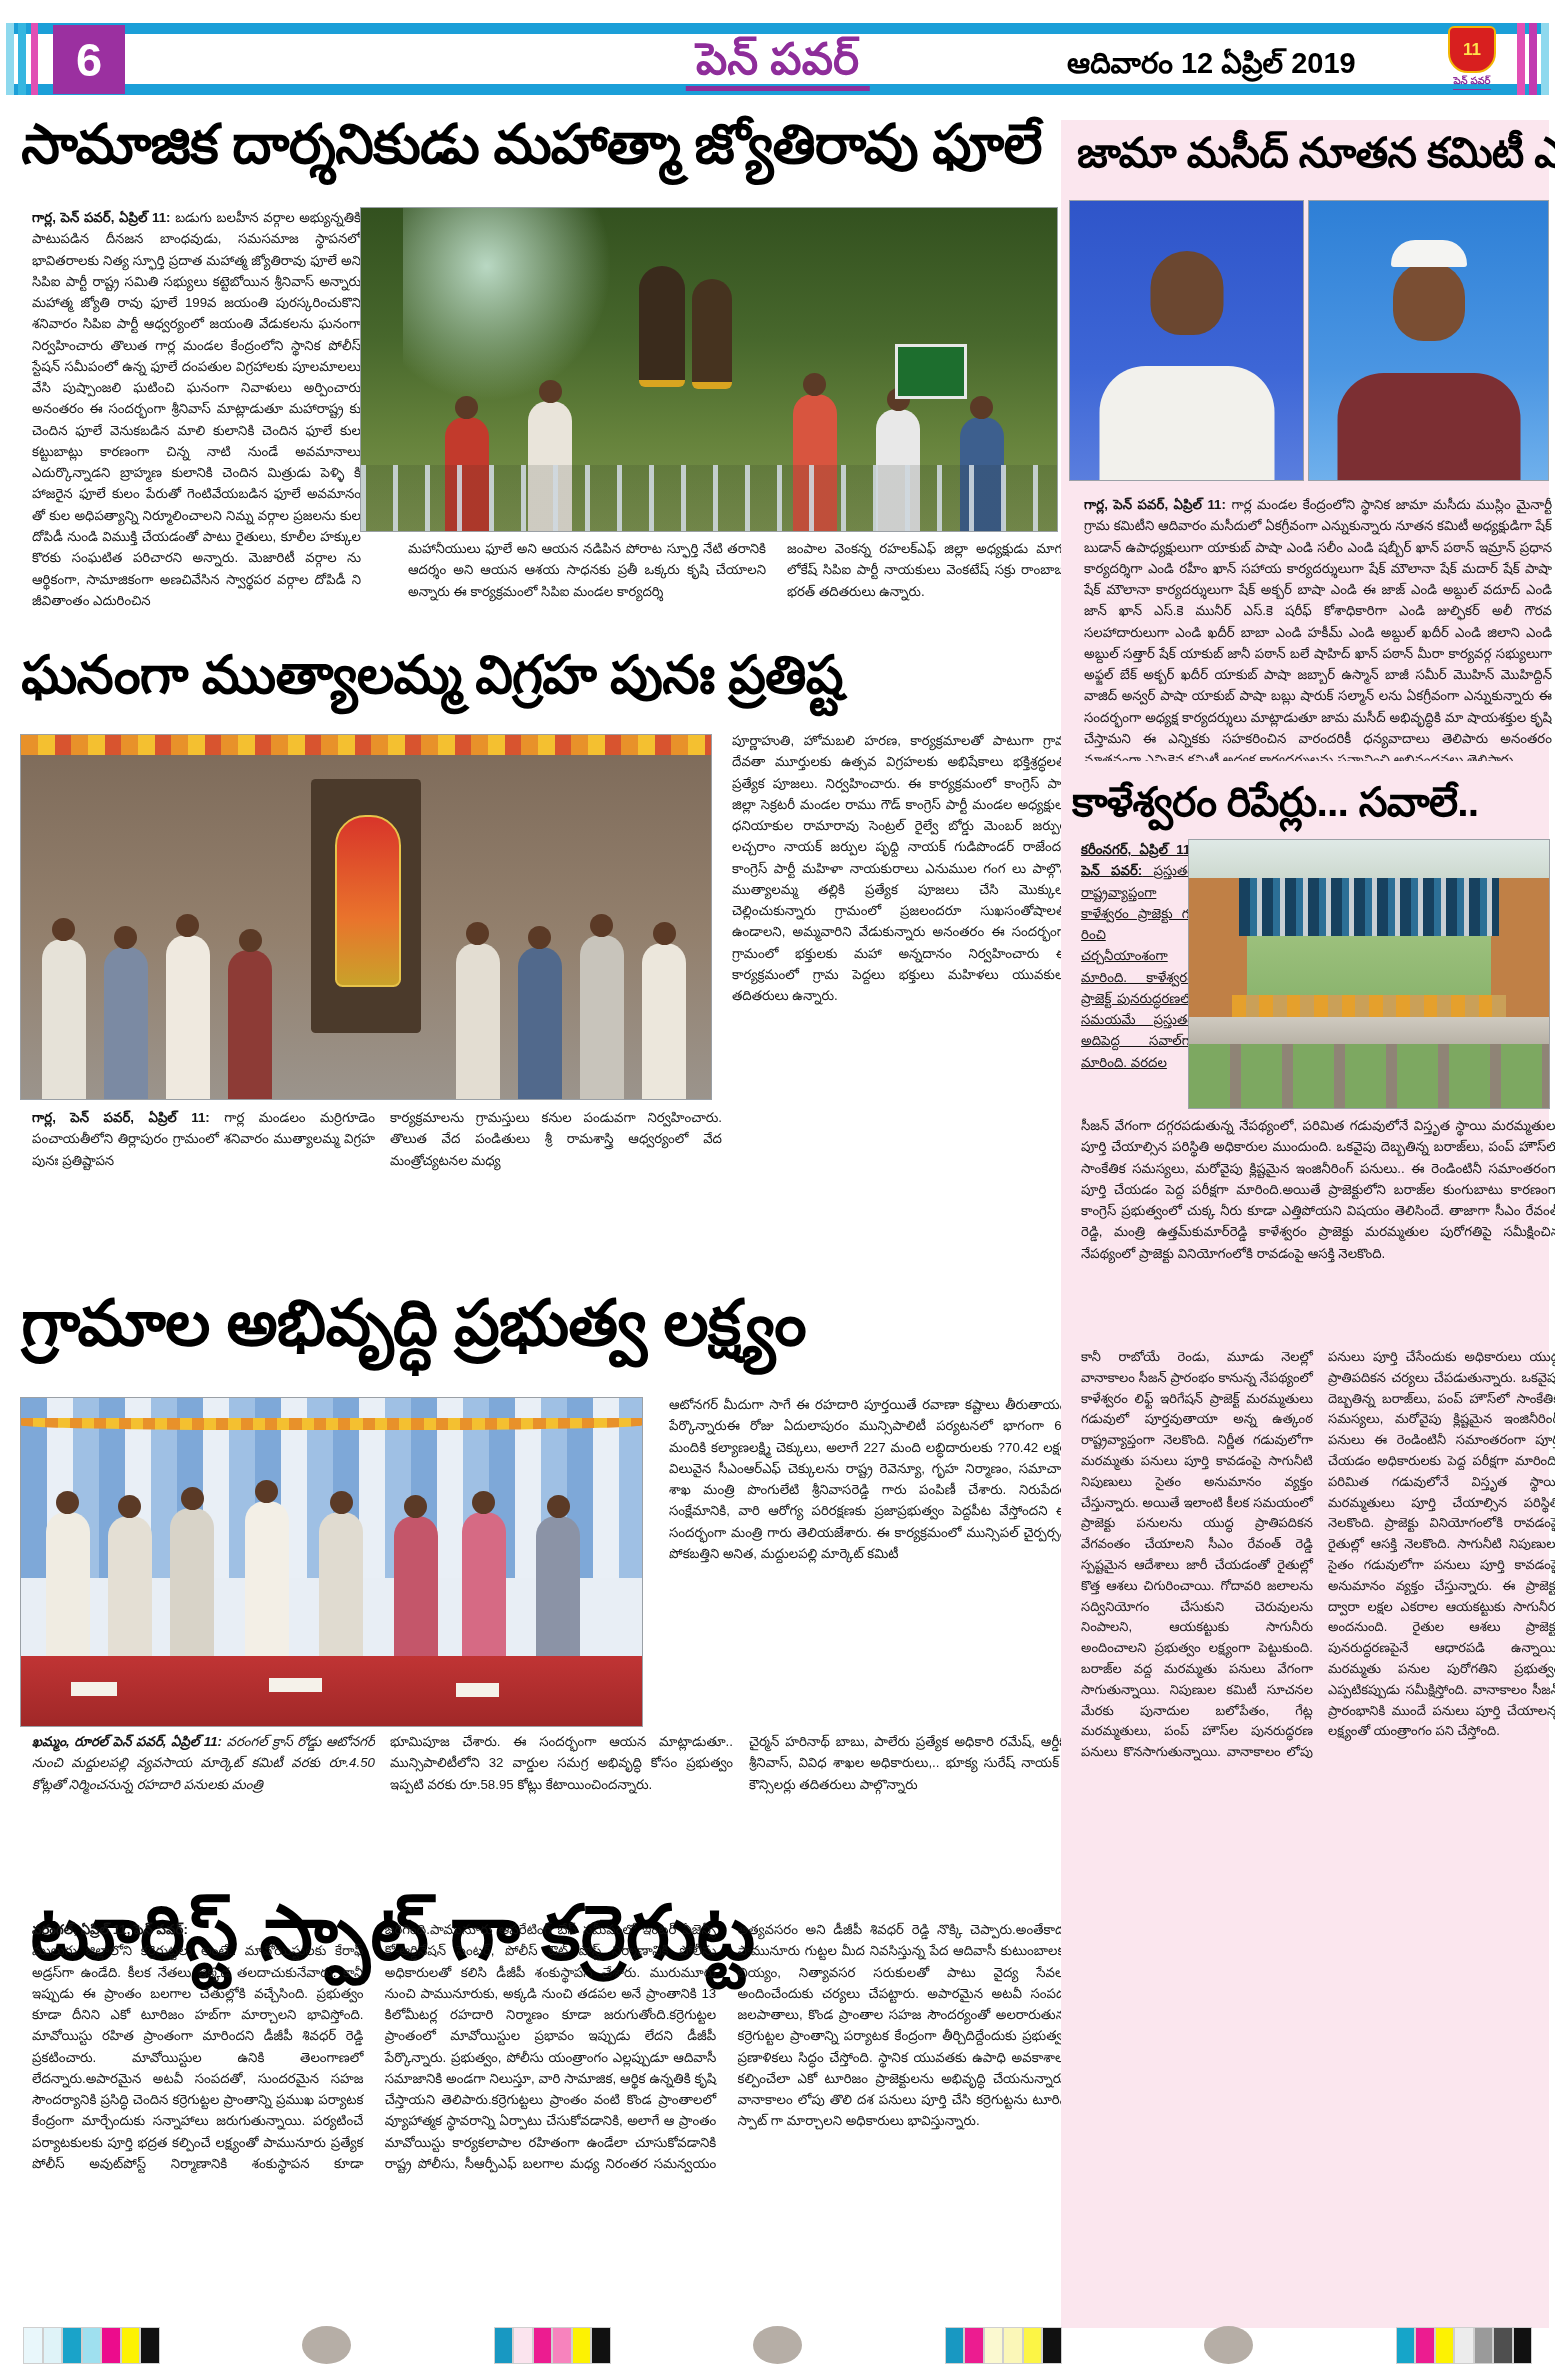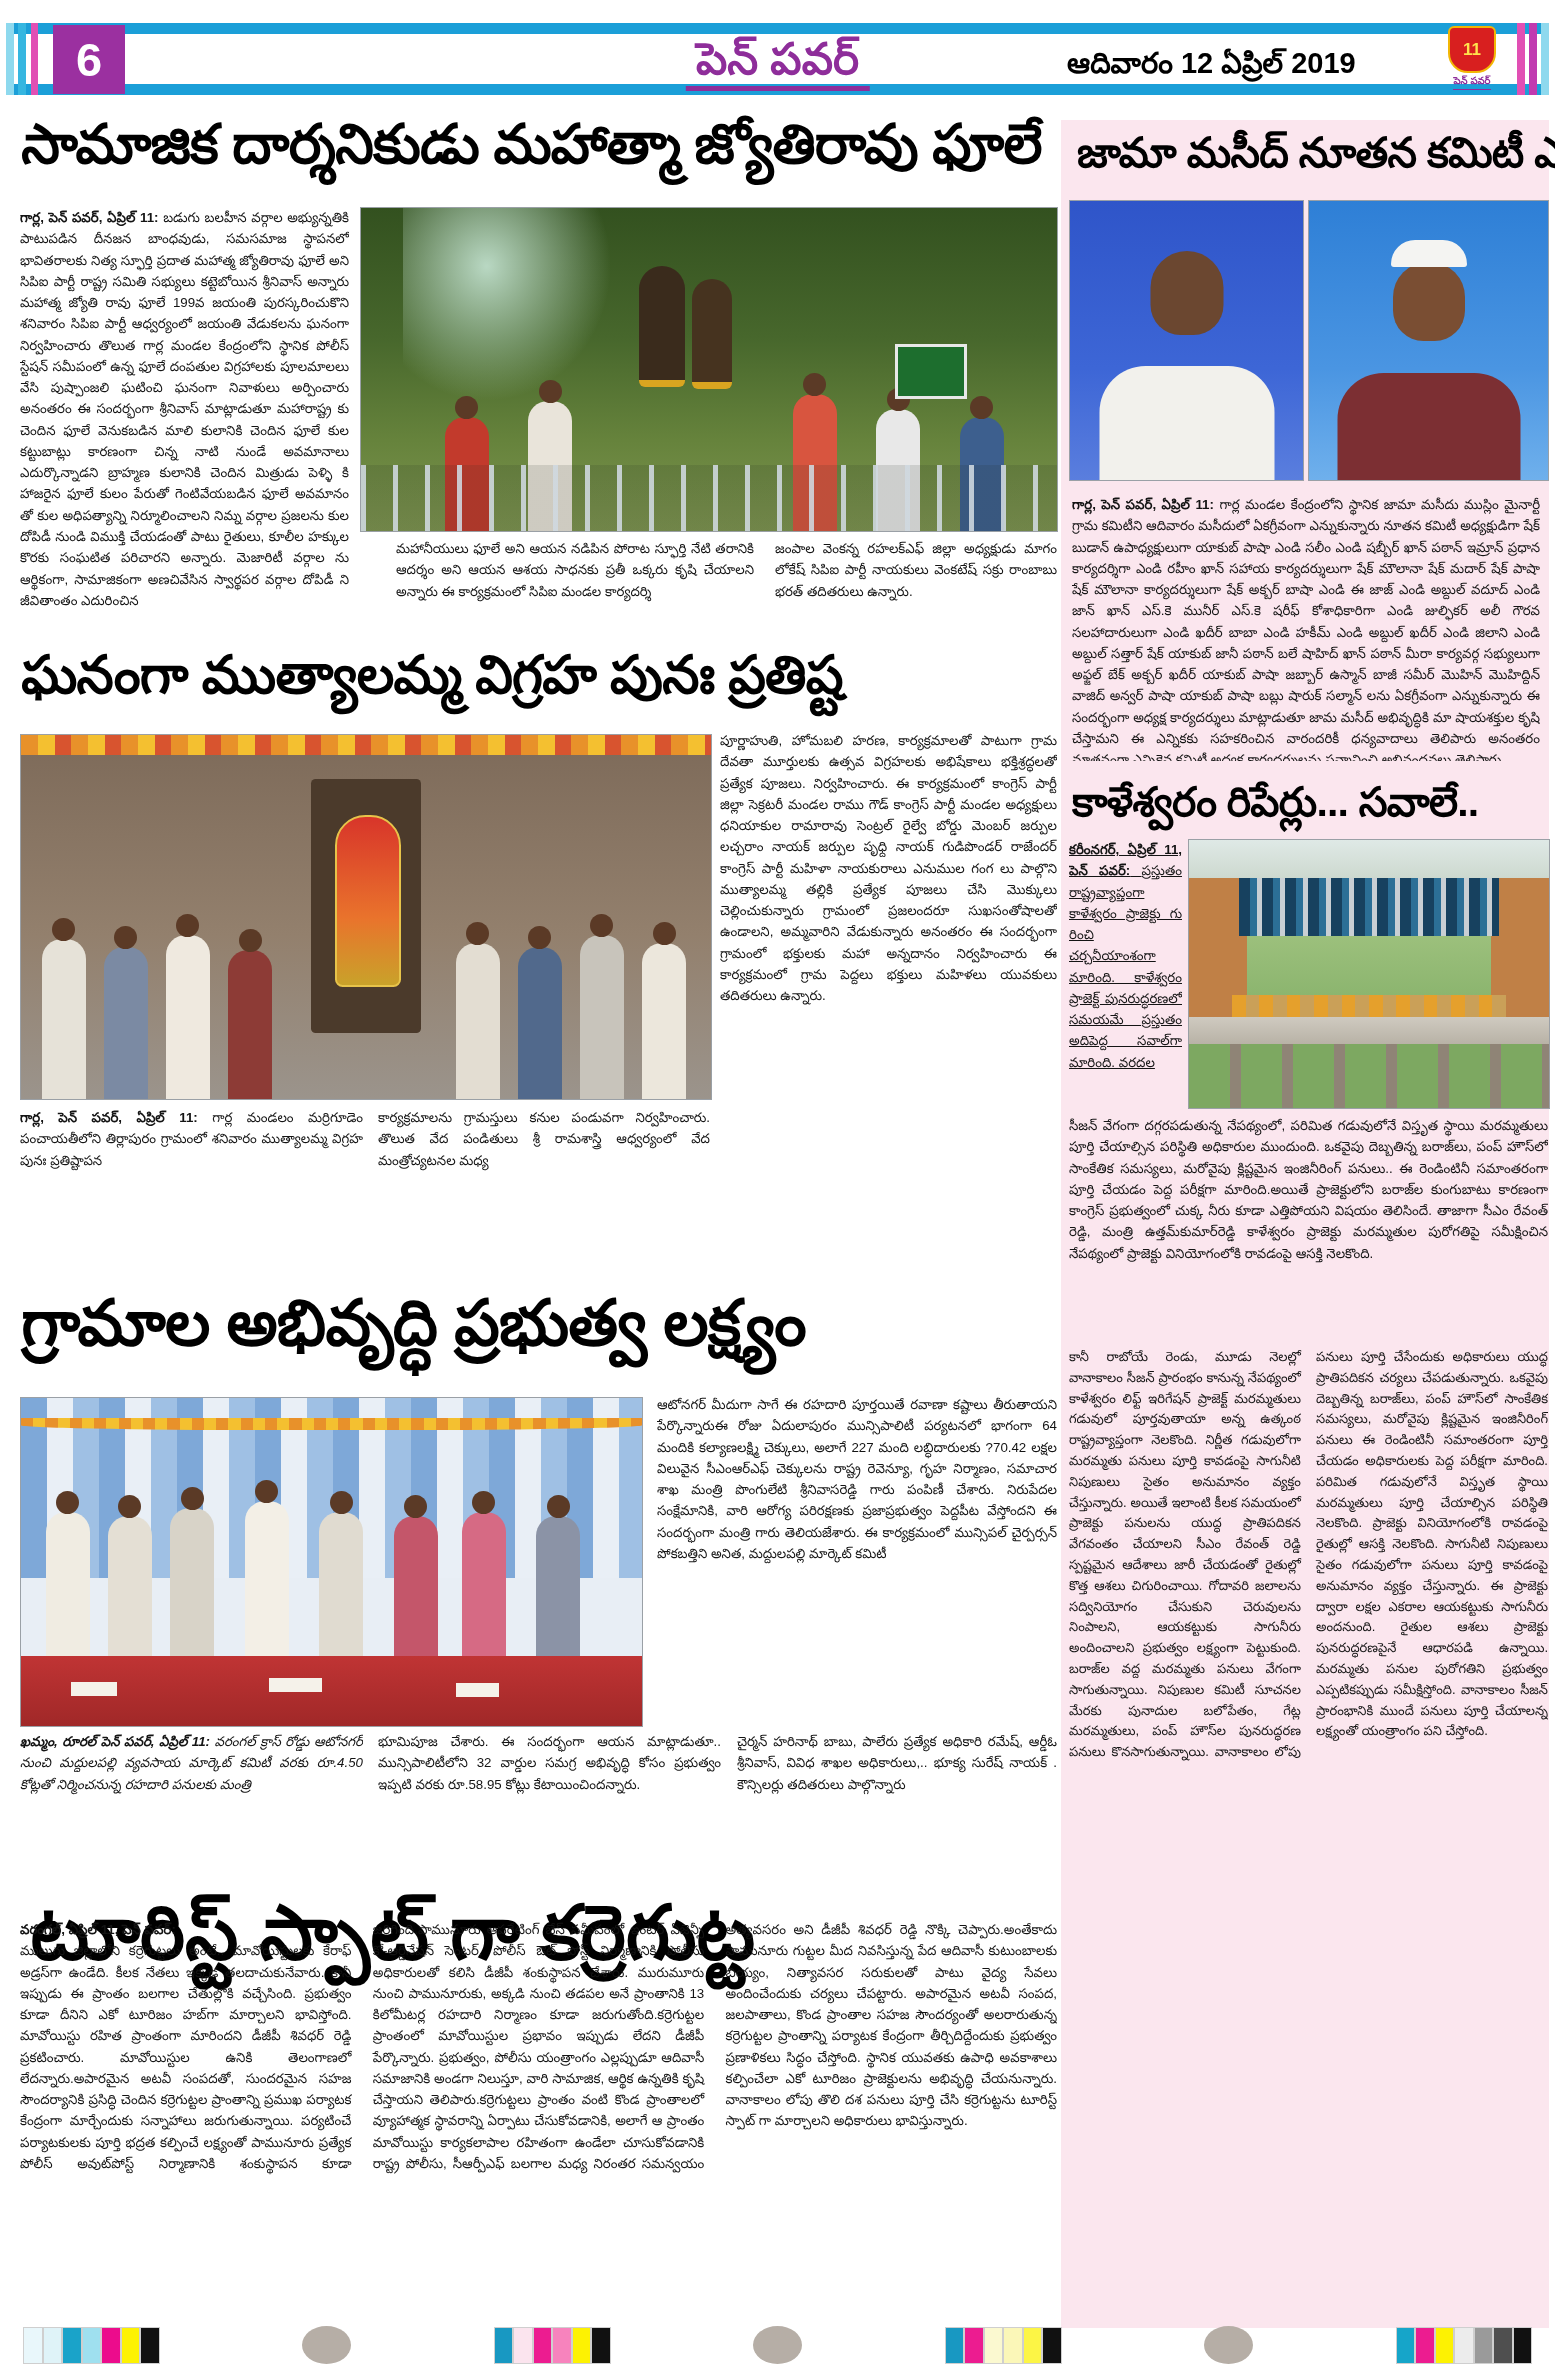--- a/index.html
+++ b/index.html
@@ -13,21 +13,21 @@
   .masthead{position:absolute;left:50%;transform:translateX(-50%);top:37px;font-size:44px;font-weight:800;
             color:#8e2d9a;border-bottom:5.3px solid #8e2d9a;padding:0 10.7px 4.6px 10.7px;line-height:1.0;}
   .dateline-top{position:absolute;left:1067px;top:47px;font-size:29px;font-weight:800;color:#000;}
   .logo{position:absolute;right:50px;top:26px;width:66px;height:69px;text-align:center;}
   .logo .shield{width:44px;height:43px;margin:0 auto;background:#d81f1f;border-radius:6.1px 6.1px 20px 20px;
                 display:flex;align-items:center;justify-content:center;color:#ffe34d;font-weight:800;font-size:17px;
                 border:2.3px solid #f2b705;}
   .logo .cap{font-size:10px;font-weight:800;color:#8e2d9a;border-bottom:1.5px solid #8e2d9a;display:inline-block;margin-top:2.3px;}
   
   .headline{position:absolute;font-weight:700;color:#000;line-height:1.05;letter-spacing:-0.8px;white-space:nowrap;}
-  .bodytext{font-size:13.3px;line-height:1.6;text-align:justify;color:#141414;overflow:hidden;}
+  .bodytext{font-size:13.3px;line-height:1.6;text-align:justify;color:#141414;overflow:hidden;margin-left:12px;}
   .dl{font-weight:800;}
   .cols3{column-count:3;column-gap:21.3px;}
   .cols2{column-count:2;column-gap:15.2px;}
   
   .photo{position:absolute;border:0.8px solid #9aa0a6;overflow:hidden;}
   .person{position:absolute;bottom:0;width:44px;height:114px;border-radius:20px 20px 0 0;}
   .person:before{content:"";display:block;width:23px;height:23px;border-radius:50%;background:#5b3a26;margin:-21.3px auto 0 auto;}
   .railing{position:absolute;left:0;right:0;bottom:0;height:66px;
            background:repeating-linear-gradient(90deg,#cdd6dd 0 5.3px,rgba(30,40,30,.15) 5.3px 32px);opacity:.9;}
   

